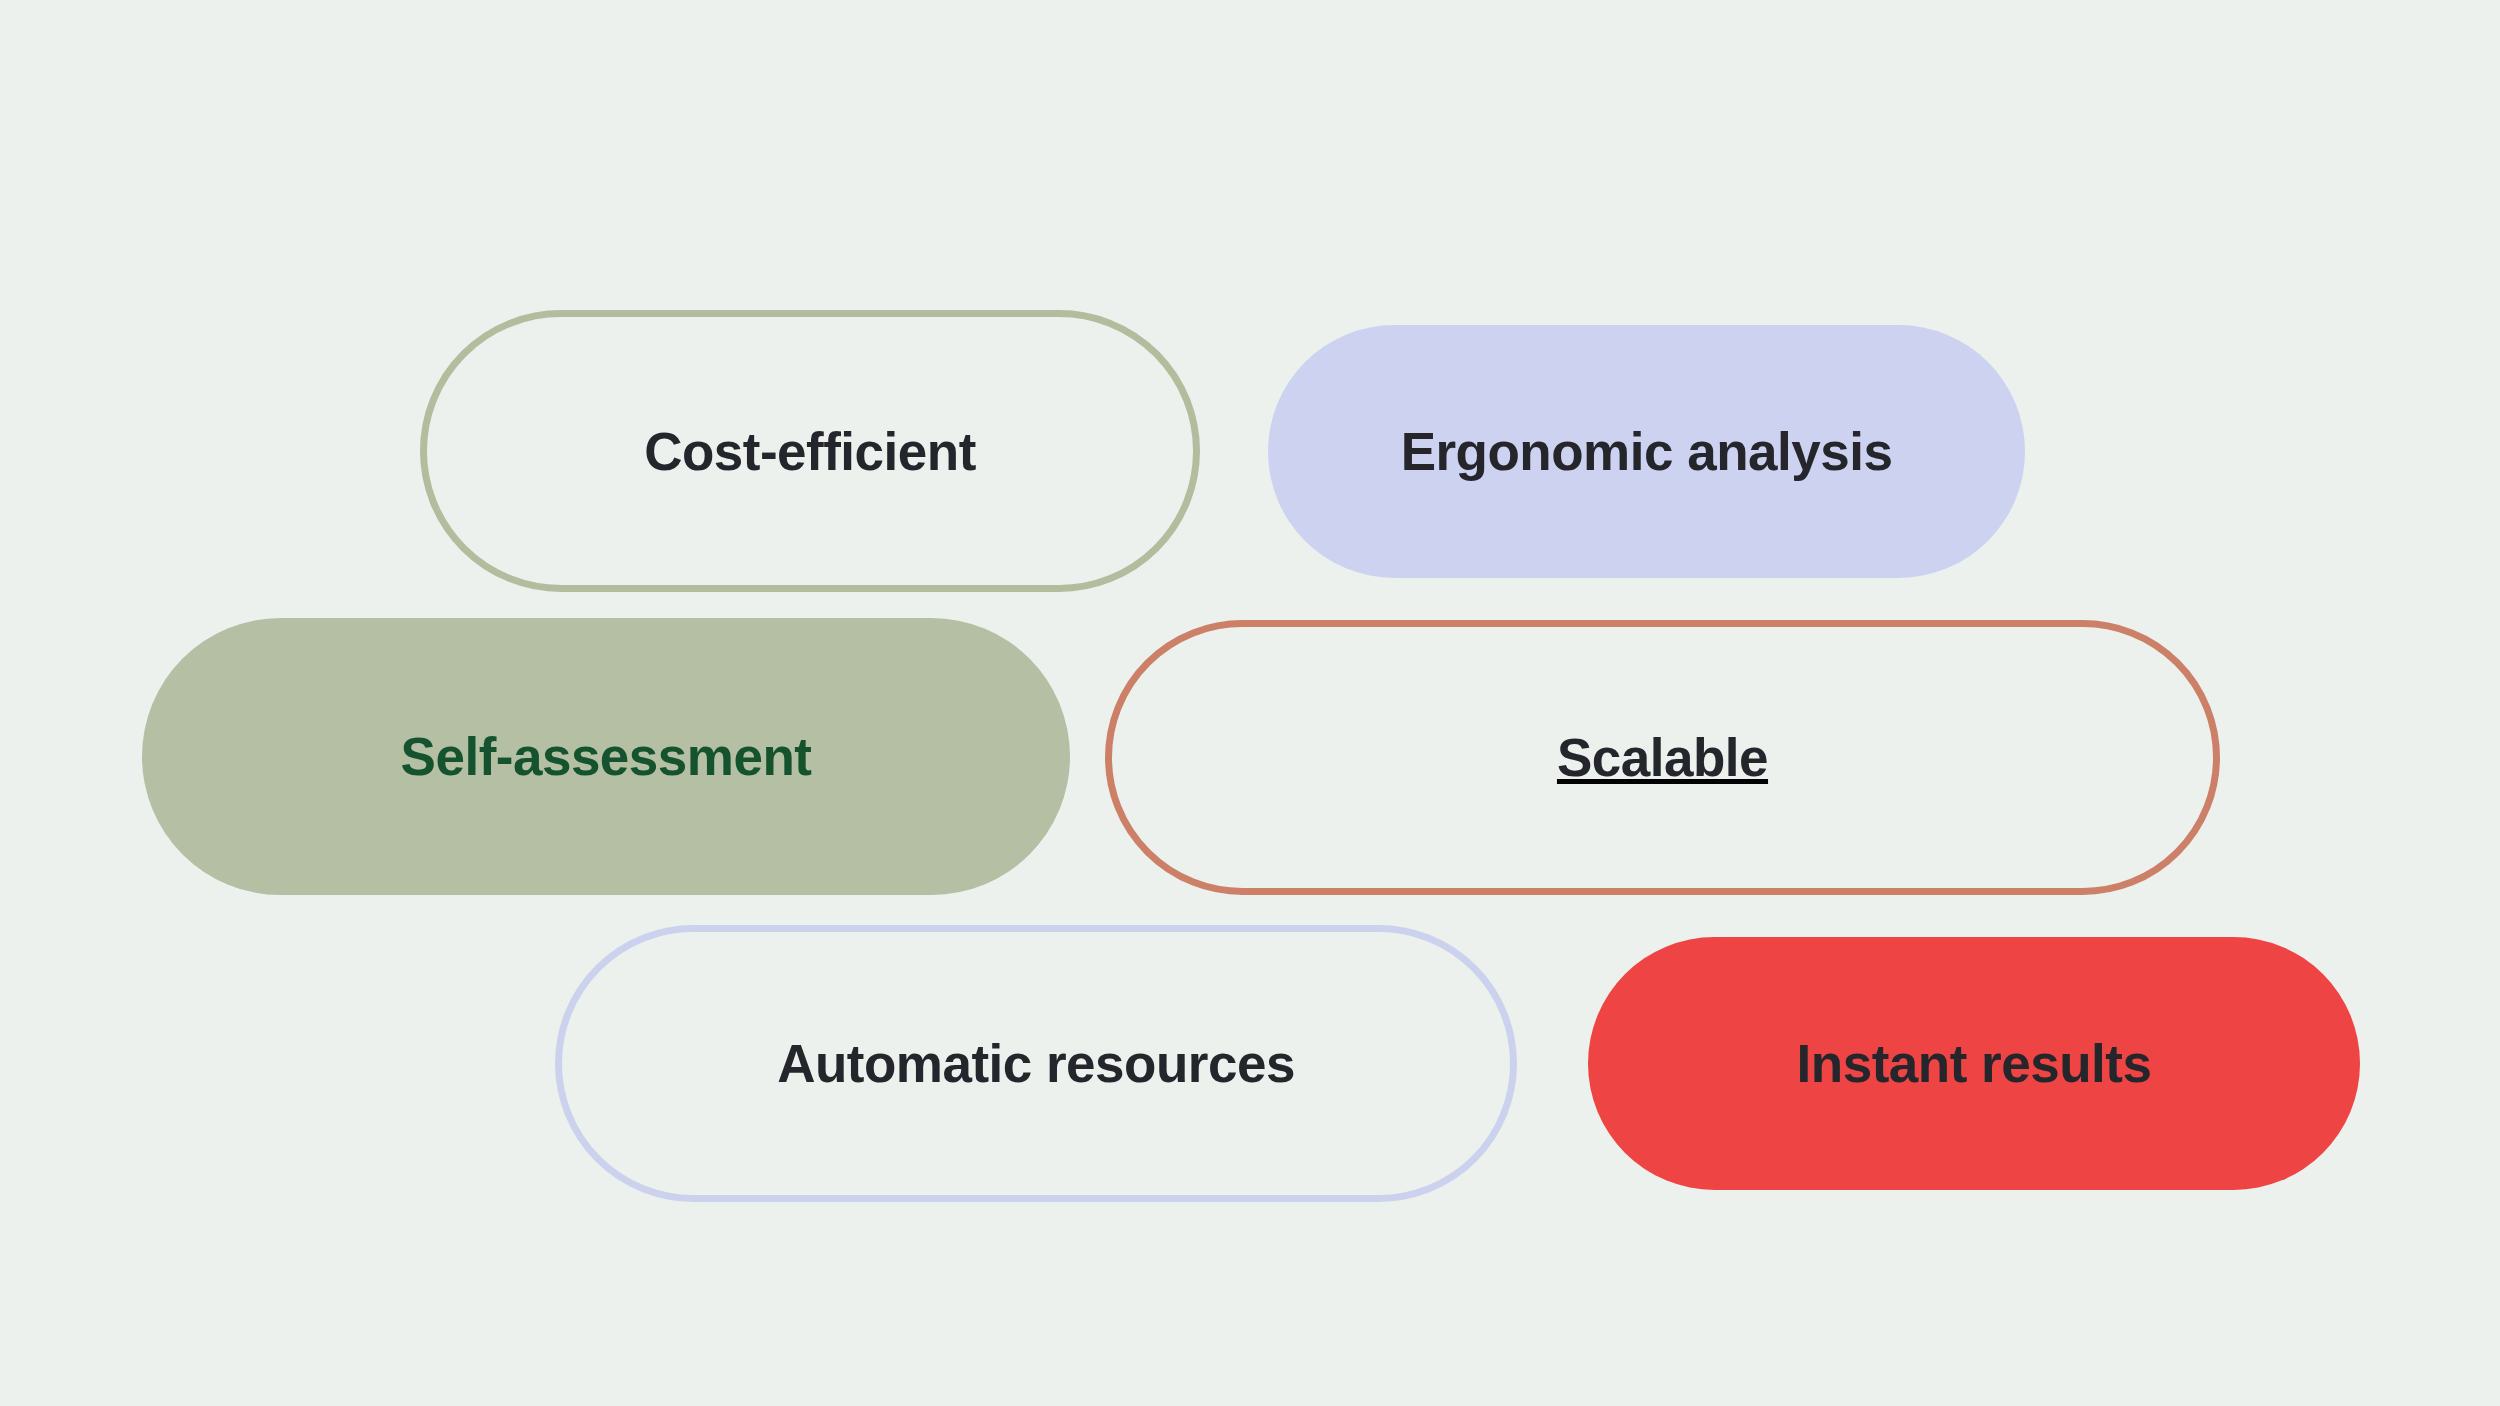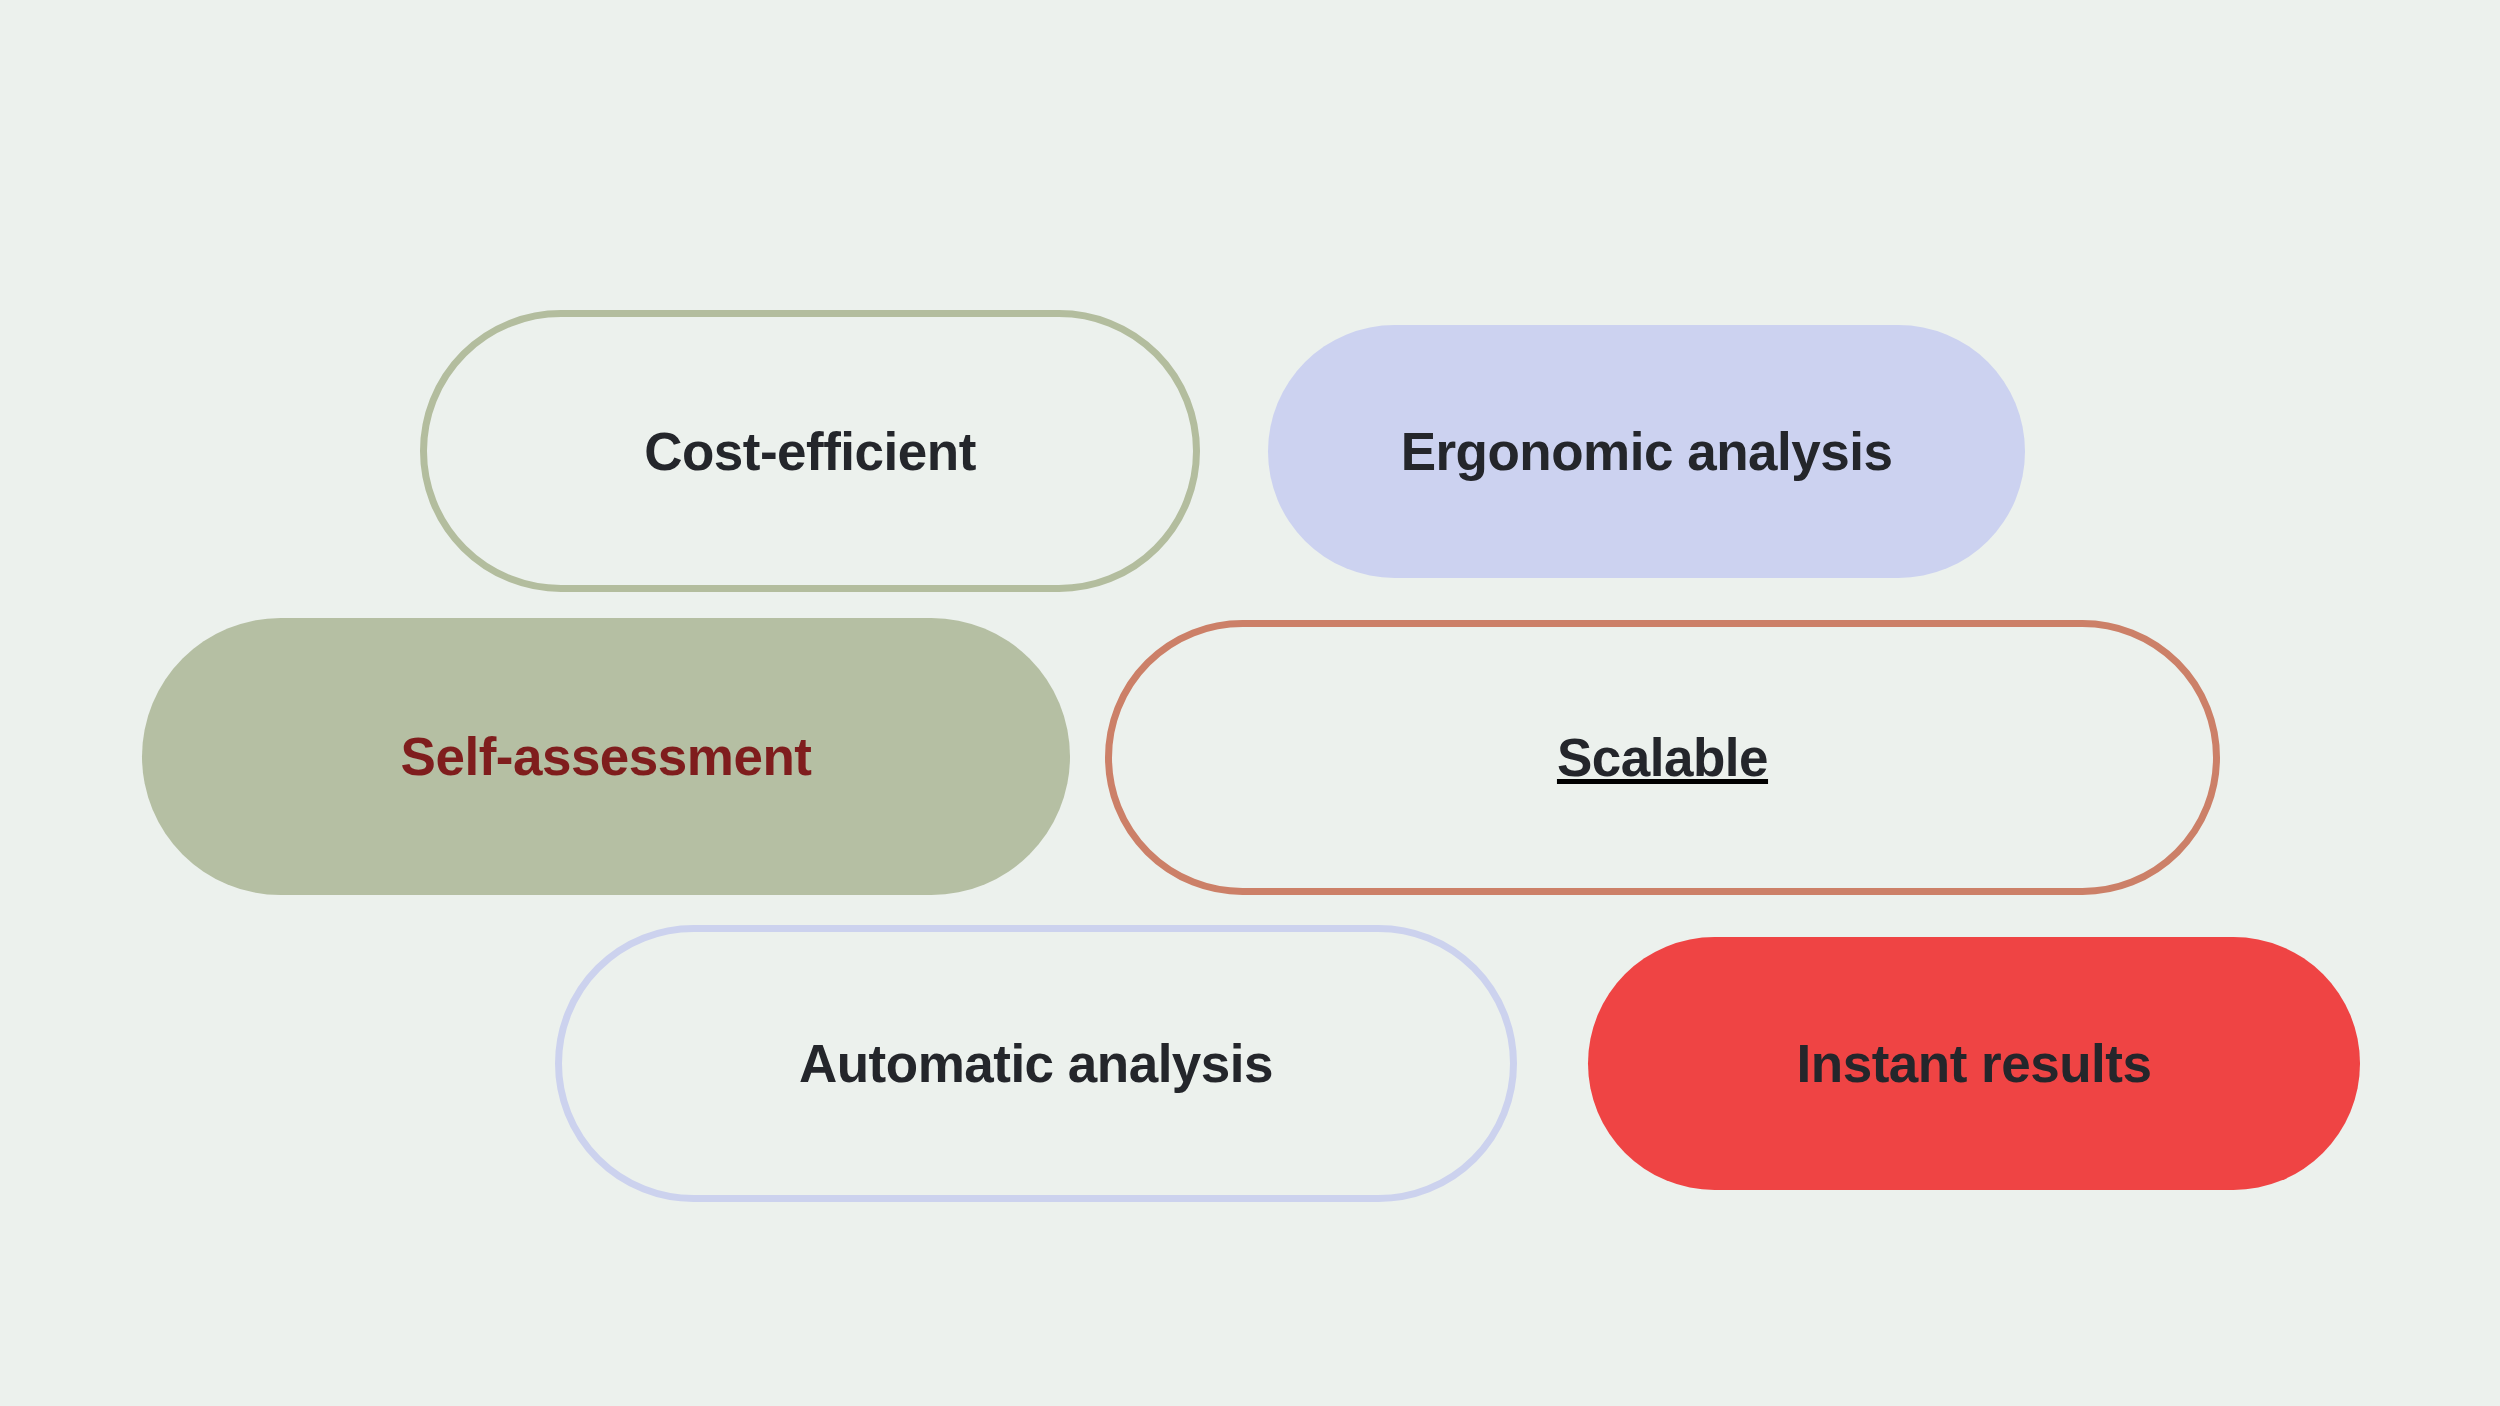--- a/index.html
+++ b/index.html
@@ -77,28 +77,28 @@
 
   <div class="pill" id="pill-ergonomic-analysis" style="background-color: rgb(204, 210, 240); border-color: transparent; border-width: 0px;">
     <span class="pill-label" style="color: rgb(36, 38, 43);">Ergonomic analysis</span>
   </div>
 
   <div class="pill" id="pill-cost-efficient" style="background-color: transparent; border-color: rgb(179, 189, 158); border-width: 7px; border-style: solid;">
     <span class="pill-label" style="color: rgb(36, 38, 43);">Cost-efficient</span>
   </div>
 
   <div class="pill" id="pill-self-assessment" style="background-color: rgb(181, 191, 163); border-color: transparent; border-width: 0px;">
-    <span class="pill-label" style="color: #7f1d1d;">Self-assessment</span>
+    <span class="pill-label" style="color: #14532d;">Self-assessment</span>
   </div>
 
   <div class="pill" id="pill-scalable" style="background-color: transparent; border-color: rgb(204, 128, 104); border-width: 7px; border-style: solid; text-decoration: underline;">
     <span class="pill-label" style="color: rgb(36, 38, 43);">Scalable</span>
   </div>
 
   <div class="pill" id="pill-automatic-resources" style="background-color: transparent; border-color: rgb(204, 210, 238); border-width: 7px; border-style: solid;">
-    <span class="pill-label" style="color: rgb(36, 38, 43);">Automatic analysis</span>
+    <span class="pill-label" style="color: rgb(36, 38, 43);">Automatic resources</span>
   </div>
 
   <div class="pill" id="pill-instant-results" style="background-color: #ef4444; border-color: transparent; border-width: 0px;">
     <span class="pill-label" style="color: rgb(36, 38, 43);">Instant results</span>
   </div>
 
 </div>
 
 </body></html>

